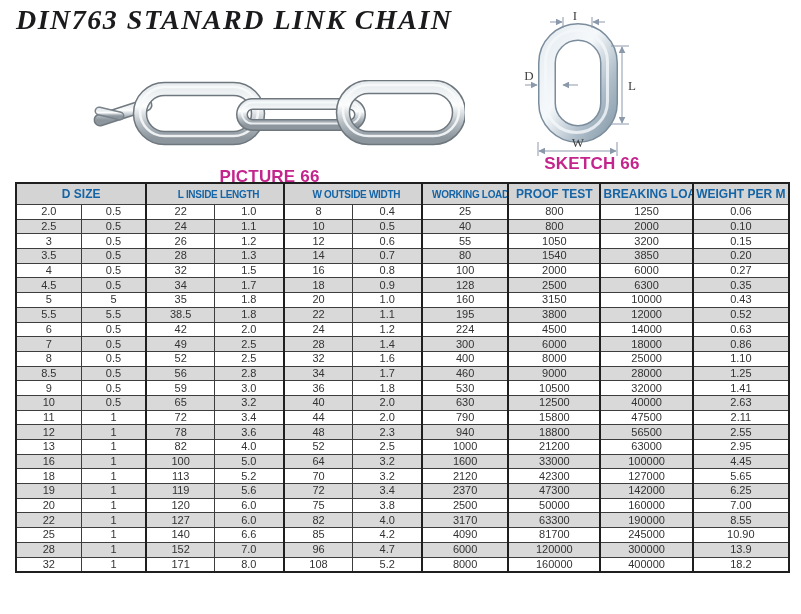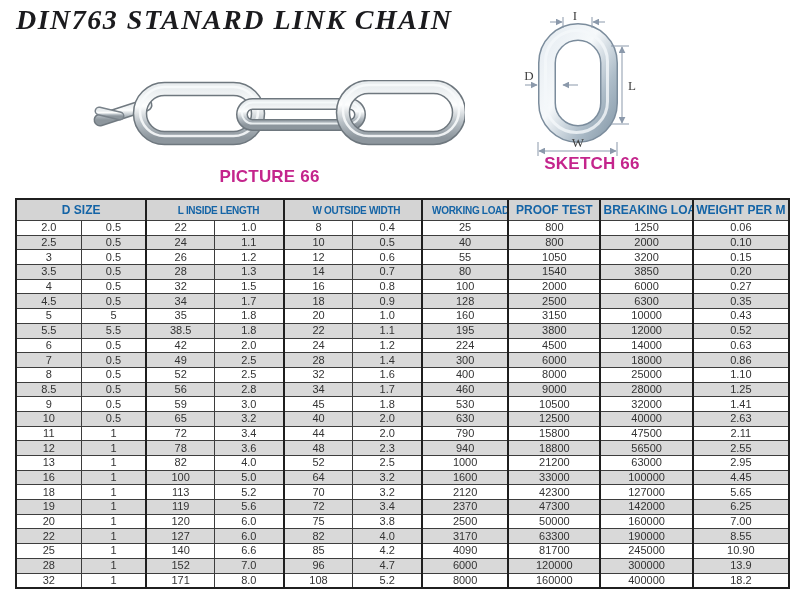--- a/index.html
+++ b/index.html
@@ -21,21 +21,21 @@
   .chain-photo{position:absolute;left:90px;top:80px;width:375px;height:70px;}
   .sketch{position:absolute;left:523px;top:8px;width:118px;height:152px;}
   .fig-label{
     position:absolute;font-weight:bold;font-size:17px;color:var(--magenta);
     text-align:center;letter-spacing:0.2px;
   }
   .fig-label.picture{left:152px;top:167px;width:235px;}
   .fig-label.sketch-l{left:522px;top:154px;width:140px;}
 
   table.spec{
-    position:absolute;left:15px;top:198px;
+    position:absolute;left:15px;top:182px;
     width:775px;border-collapse:collapse;table-layout:fixed;
     border:2px solid #1f1f1f;
   }
   table.spec th, table.spec td{
     border:1px solid #3d3d3d;
     text-align:center;vertical-align:middle;
     padding:0 2px;overflow:hidden;white-space:nowrap;
   }
   table.spec th{
     background:#d4d4d4;color:var(--blue);
@@ -309,21 +309,21 @@
         <td class="gb">460</td>
         <td class="gb">9000</td>
         <td class="gb">28000</td>
         <td class="gb">1.25</td>
       </tr>
       <tr>
         <td>9</td>
         <td>0.5</td>
         <td class="gb">59</td>
         <td>3.0</td>
-        <td class="gb">45</td>
+        <td class="gb">36</td>
         <td>1.8</td>
         <td class="gb">530</td>
         <td class="gb">10500</td>
         <td class="gb">32000</td>
         <td class="gb">1.41</td>
       </tr>
       <tr class="alt">
         <td>10</td>
         <td>0.5</td>
         <td class="gb">65</td>

